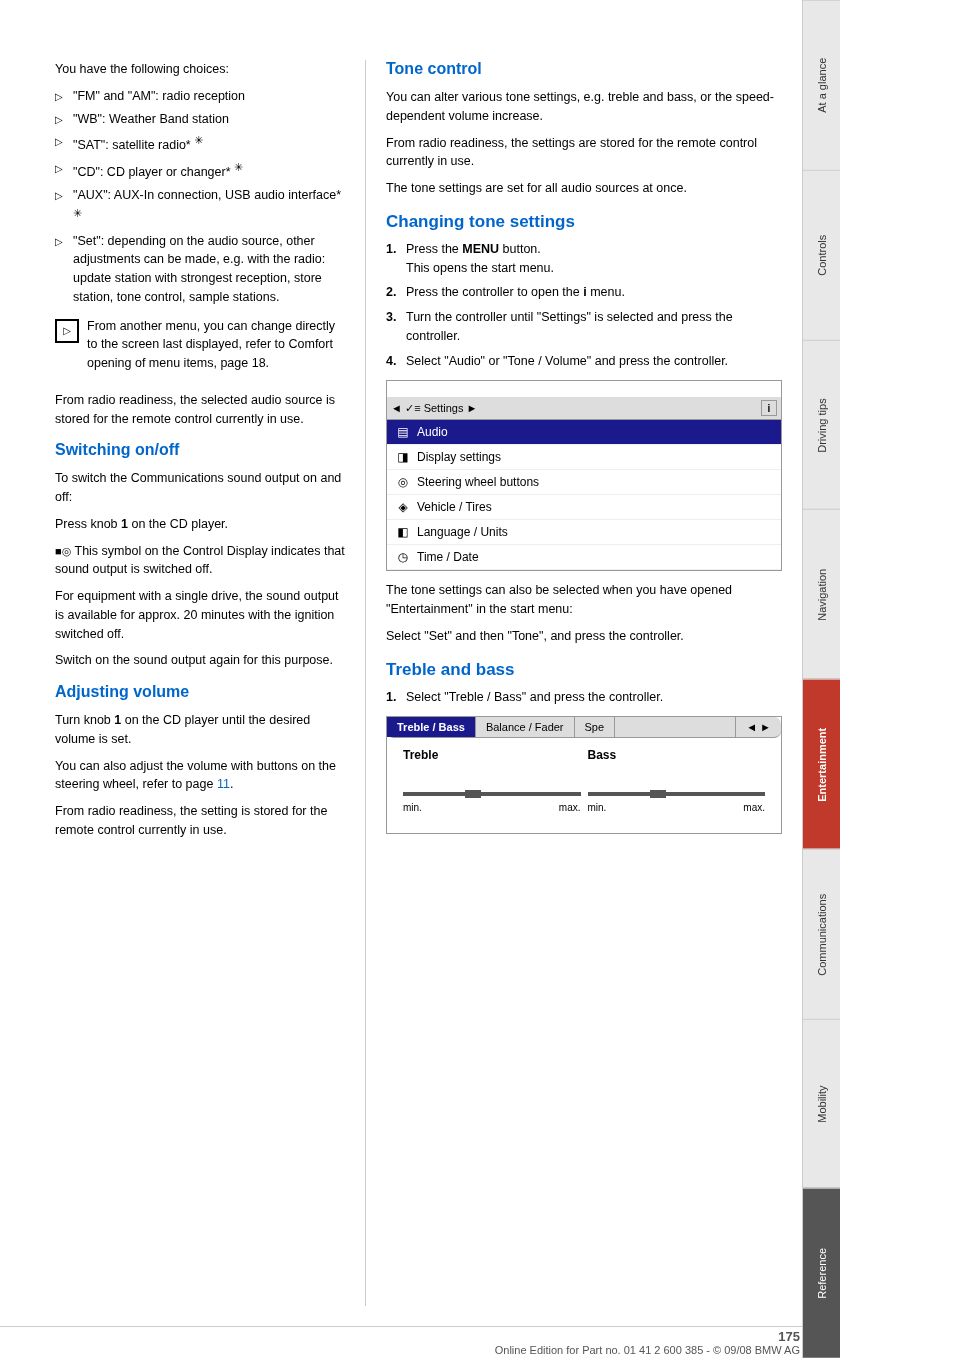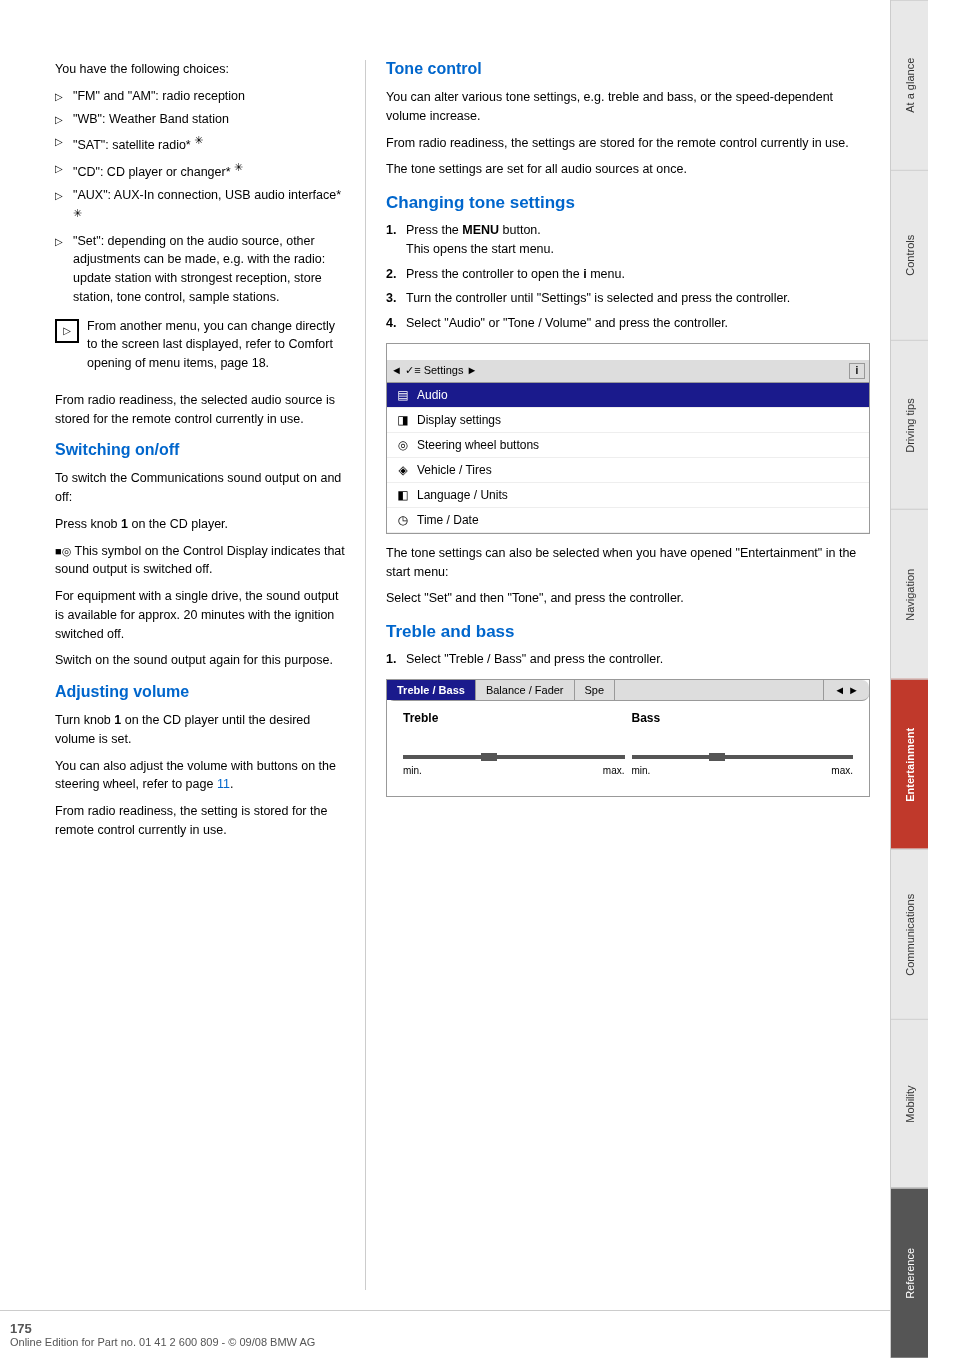--- a/index.html
+++ b/index.html
@@ -8,21 +8,21 @@
       min-height: 1358px;
       font-family: Arial, Helvetica, sans-serif;
       font-size: 13px;
       background: #fff;
       color: #000;
       position: relative;
     }
 
     .page-container {
       display: flex;
-      width: 928px;
+      width: 840px;
       min-height: 1358px;
     }
 
     .left-column {
       width: 290px;
       flex-shrink: 0;
     }
 
     .right-column {
       flex: 1;
@@ -265,22 +265,22 @@
       left: 30%;
     }
 
     .slider-minmax {
       display: flex;
       justify-content: space-between;
       font-size: 10px;
     }
 
     .page-footer {
-      text-align: left;
-      padding: 10px;
+      text-align: right;
+      padding: 2px;
       font-size: 11px;
       color: #555;
       border-top: 1px solid #ccc;
     }
 
     .page-num {
       font-size: 13px;
       font-weight: bold;
     }
 
@@ -453,21 +453,21 @@
                 <span>max.</span>
               </div>
             </div>
           </div>
         </div>
       </div>
     </div>
 
     <div class="page-footer">
       <div class="page-num">175</div>
-      <div>Online Edition for Part no. 01 41 2 600 809 - © 09/08 BMW AG</div>
+      <div>Online Edition for Part no. 01 41 2 600 385 - © 09/08 BMW AG</div>
     </div>
   </div>
 
   <div class="sidebar">
     <div class="sidebar-tab">At a glance</div>
     <div class="sidebar-tab">Controls</div>
     <div class="sidebar-tab">Driving tips</div>
     <div class="sidebar-tab">Navigation</div>
     <div class="sidebar-tab active">Entertainment</div>
     <div class="sidebar-tab">Communications</div>

